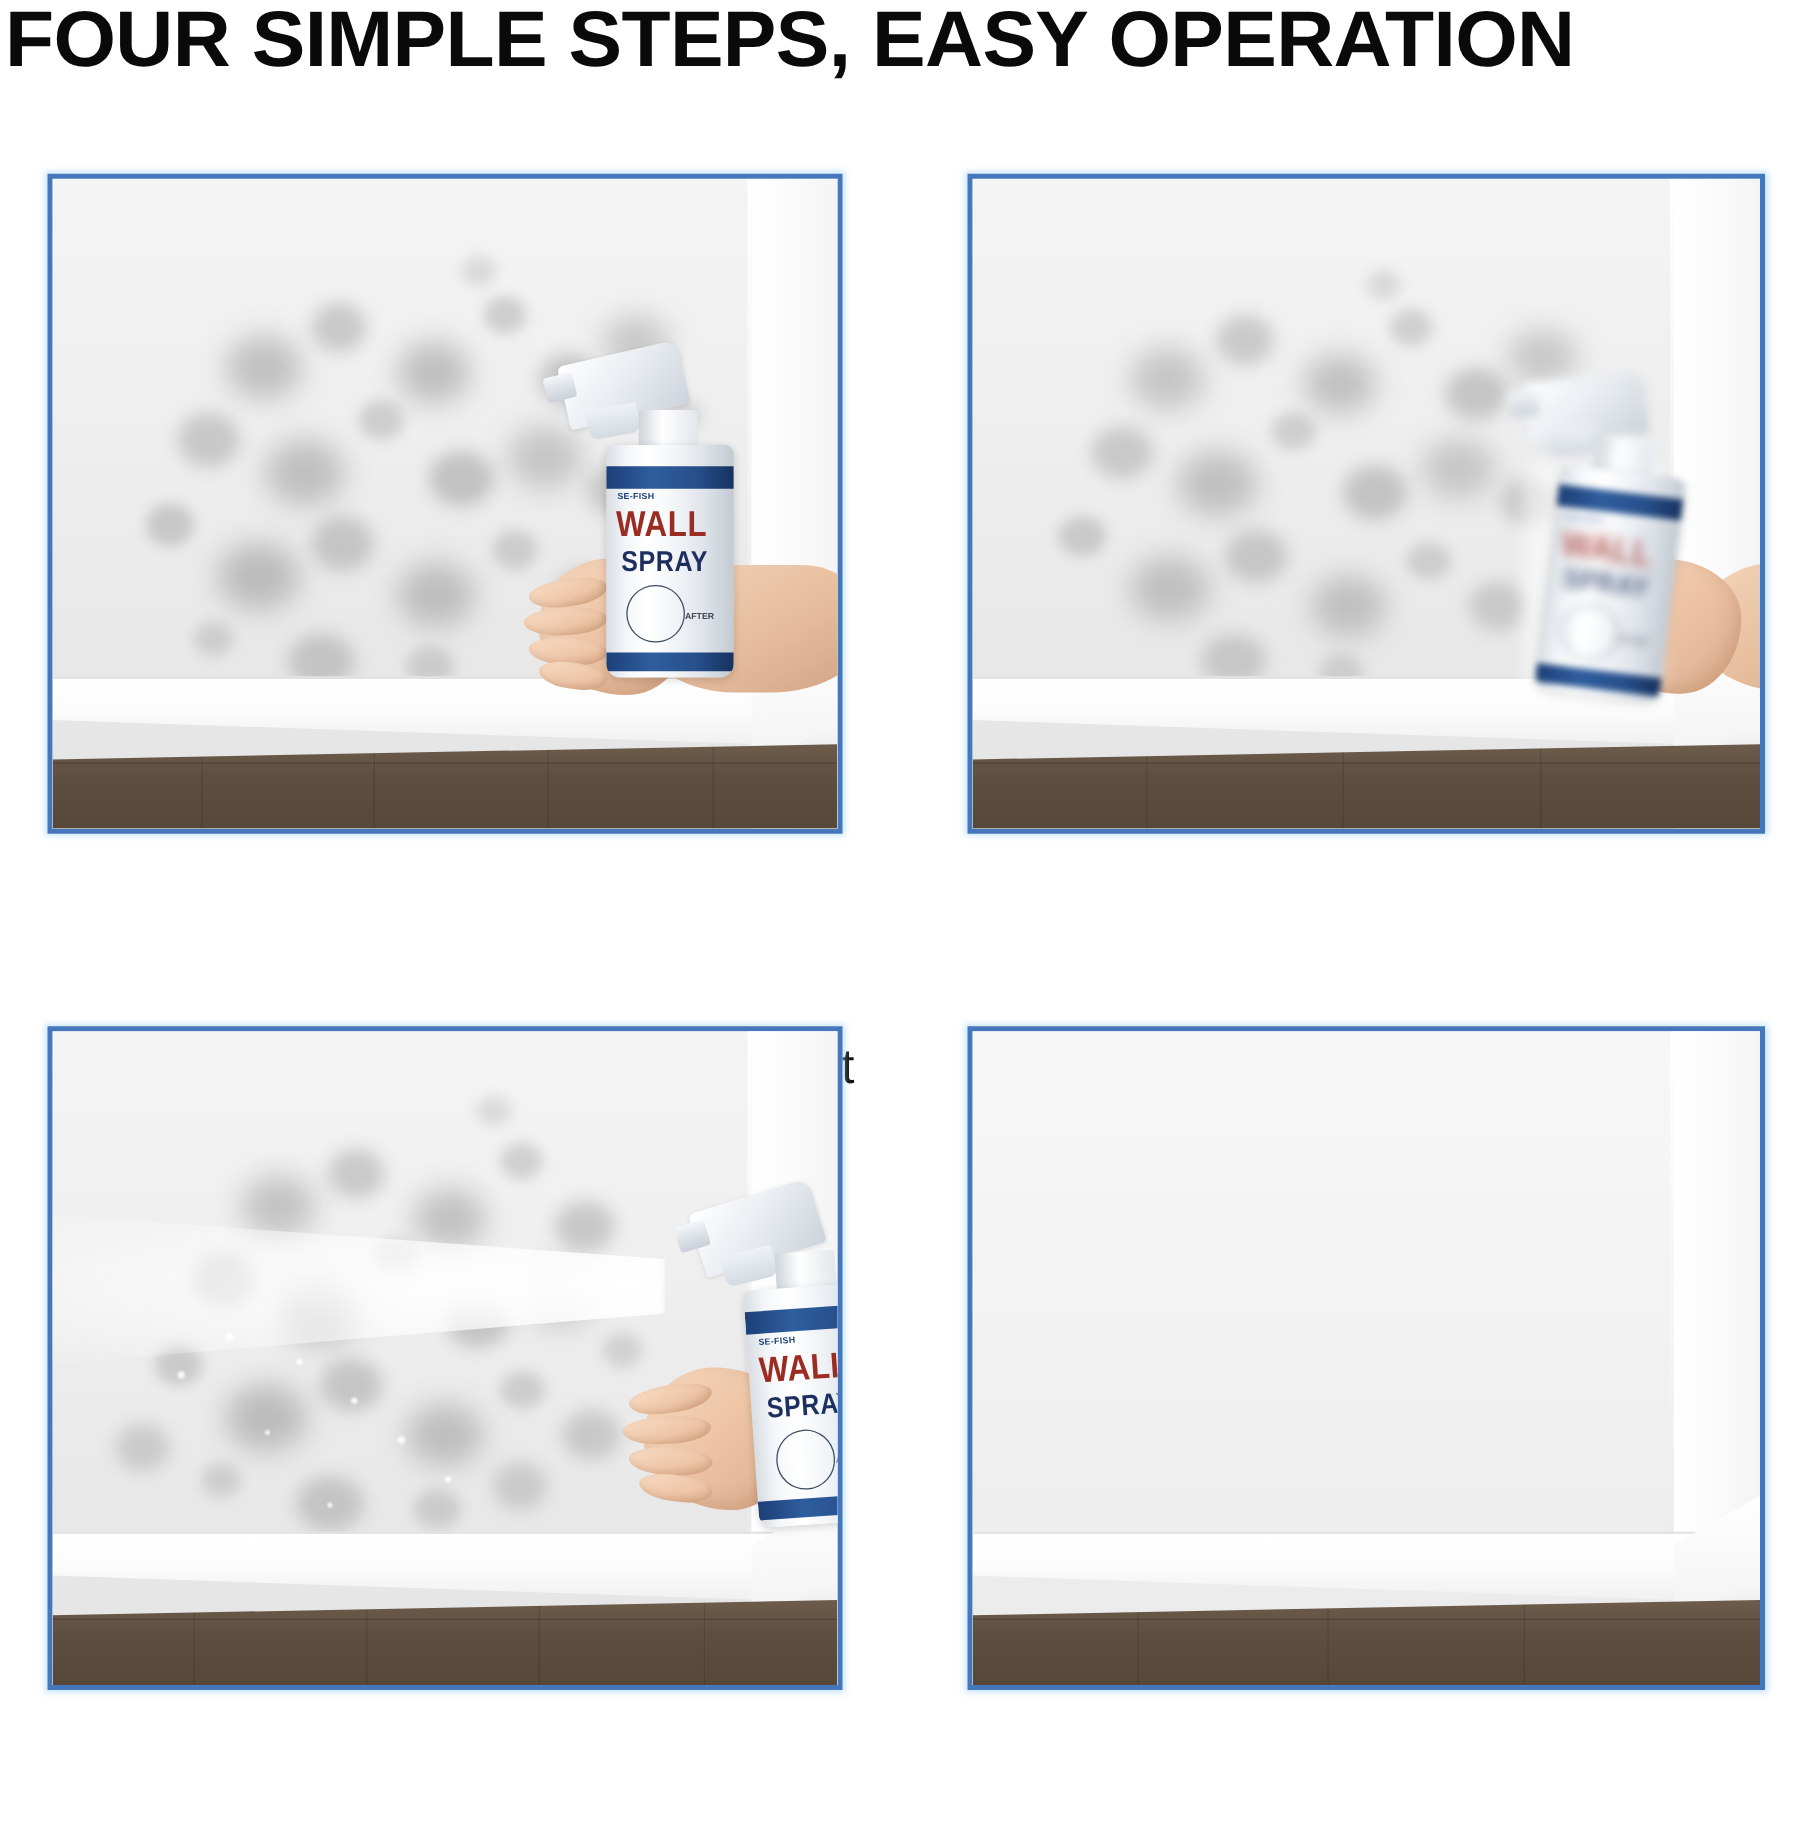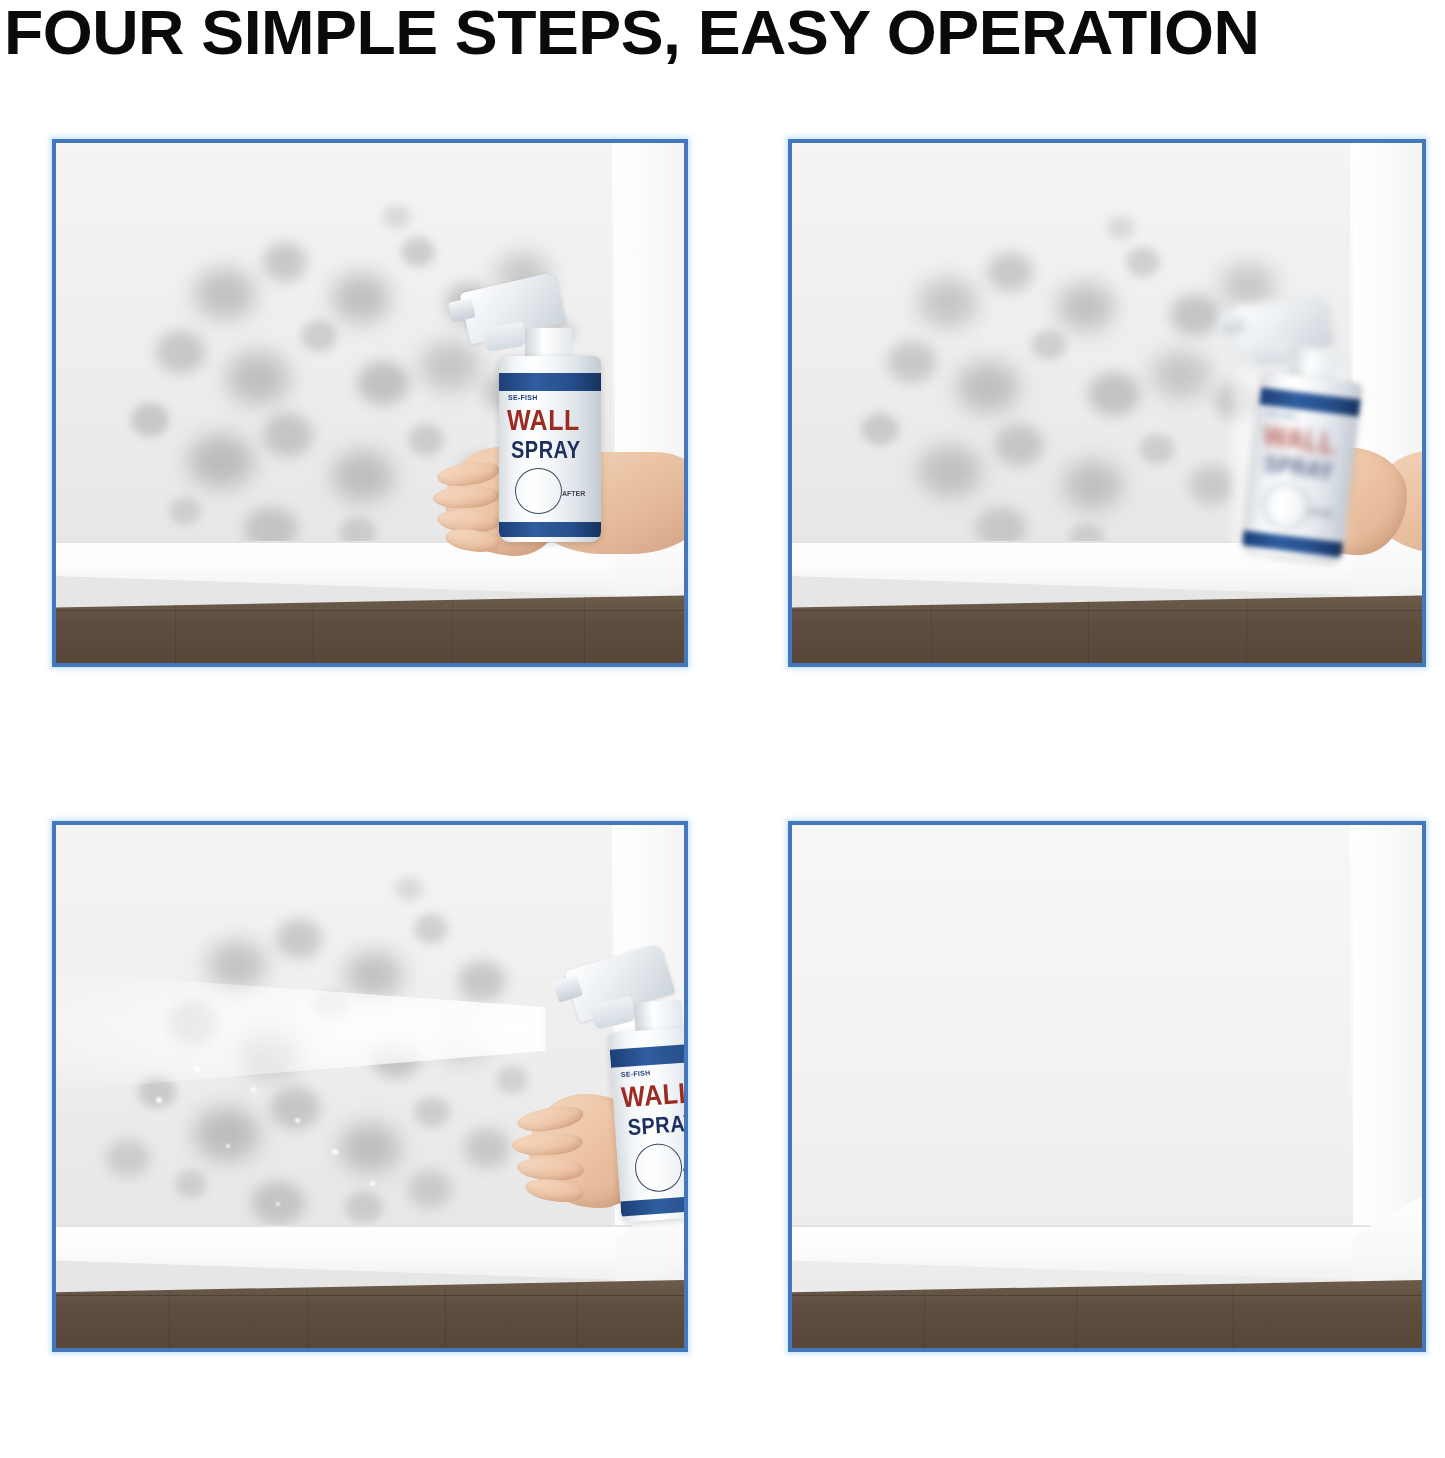--- a/index.html
+++ b/index.html
@@ -44,21 +44,21 @@
   }
   .step-cell { position: absolute; }
   .step-cell.c1 { left: 38px;  top: 139px; width: 636px; height: 528px; }
   .step-cell.c2 { left: 774px; top: 139px; width: 638px; height: 528px; }
   .step-cell.c3 { left: 38px;  top: 821px; width: 636px; height: 531px; }
   .step-cell.c4 { left: 774px; top: 821px; width: 638px; height: 531px; }
 
   
   .photo {
     position: absolute;
-    left: 14px; top: 0;
+    left: 0; top: 0;
     width: 100%;
     height: 100%;
     border: 4px solid #4477bb;
     box-sizing: border-box;
     background: #efefef;
     overflow: hidden;
     box-shadow: 0 0 5px 2px rgba(150,205,245,0.55);
   }
   .photo-inner {
     position: absolute;

